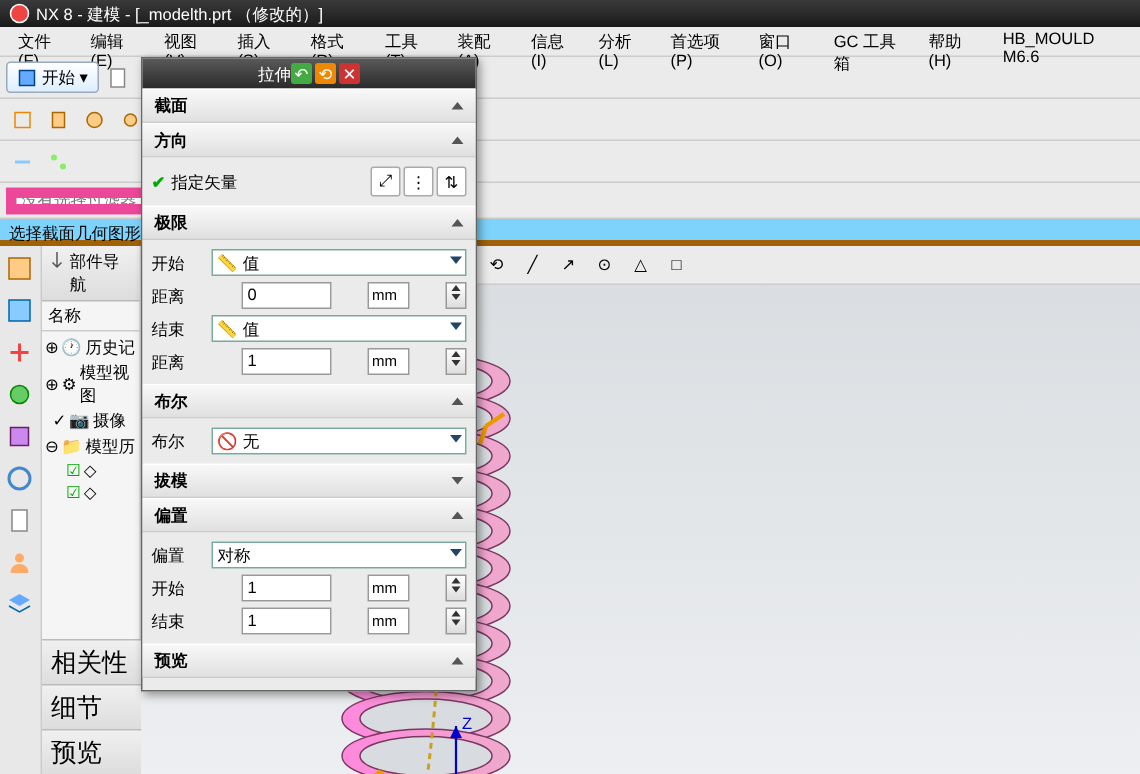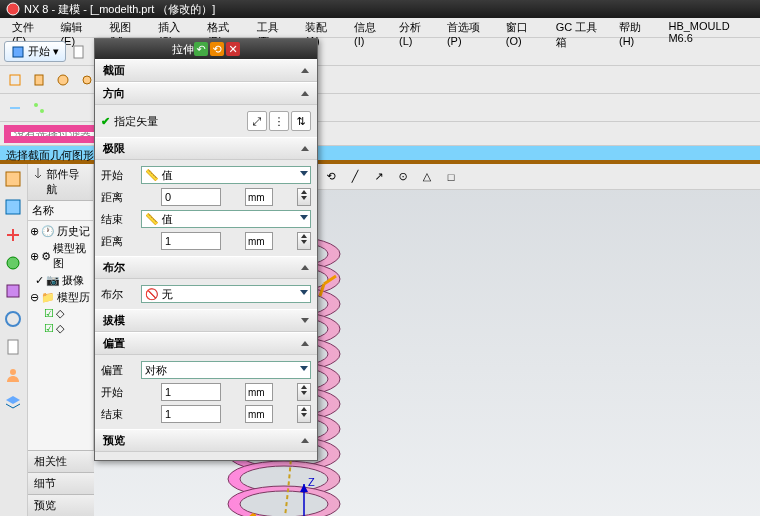--- a/index.html
+++ b/index.html
@@ -16,21 +16,21 @@
 .filter-input{width:120px;height:18px;border:7px solid #ec4899;background:#fff;padding:0 3px}
 .sel-label{background:#7dd3fc;padding:2px 6px;border-bottom:4px solid #a16207;height:18px}
 .main{display:flex;height:408px}
 .left-icons{width:28px;background:#e8e8e8;border-right:1px solid #ccc;display:flex;flex-direction:column;gap:6px;padding:4px 2px}
 .side-icon{width:22px;height:22px;display:flex;align-items:center;justify-content:center}
 .nav-panel{width:66px;background:#f5f5f5;border-right:1px solid #ccc}
 .nav-header{background:linear-gradient(#f0f0f0,#ddd);padding:3px 4px;border-bottom:1px solid #bbb;display:flex;align-items:flex-start;gap:3px}
 .nav-tree{padding:2px;font-size:10px}
 .nav-tree div{padding:1px 0;display:flex;align-items:center;gap:2px}
 .nav-bottom{position:absolute;bottom:0;left:28px;width:66px}
-.nav-bottom div{background:linear-gradient(#f0f0f0,#ddd);padding:3px 6px;border-top:1px solid #bbb;font-size:11px}
+.nav-bottom div{background:linear-gradient(#f0f0f0,#ddd);padding:3px 6px;border-top:1px solid #bbb;font-size:17px}
 .dialog{position:absolute;left:94px;top:38px;width:224px;background:#ebebeb;border:1px solid #666;box-shadow:2px 2px 6px rgba(0,0,0,.4);z-index:10}
 .dlg-title{background:linear-gradient(#5a5a5a,#2a2a2a);color:#fff;height:20px;display:flex;align-items:center;padding:0 6px;justify-content:center}
 .dlg-title-btns{display:flex;gap:2px}
 .dlg-title-btn{width:14px;height:14px;border-radius:2px;display:flex;align-items:center;justify-content:center}
 .section-hdr{background:linear-gradient(#f8f8f8,#e0e0e0);padding:3px 8px;border-top:1px solid #fff;border-bottom:1px solid #ccc;display:flex;justify-content:space-between;align-items:center;font-weight:bold}
 .section-body{padding:4px 6px;background:#ebebeb}
 .sel-row{background:linear-gradient(#ffd89a,#f5b355);border:1px solid #d89838;border-radius:3px;padding:4px 6px;display:flex;align-items:center;justify-content:space-between;margin:3px}
 .check{color:#0a0;font-weight:bold;margin-right:4px}
 .sel-icons{display:flex;gap:2px}
 .icon-box{width:20px;height:20px;border:1px solid #aaa;background:#fff;display:flex;align-items:center;justify-content:center;border-radius:2px}

